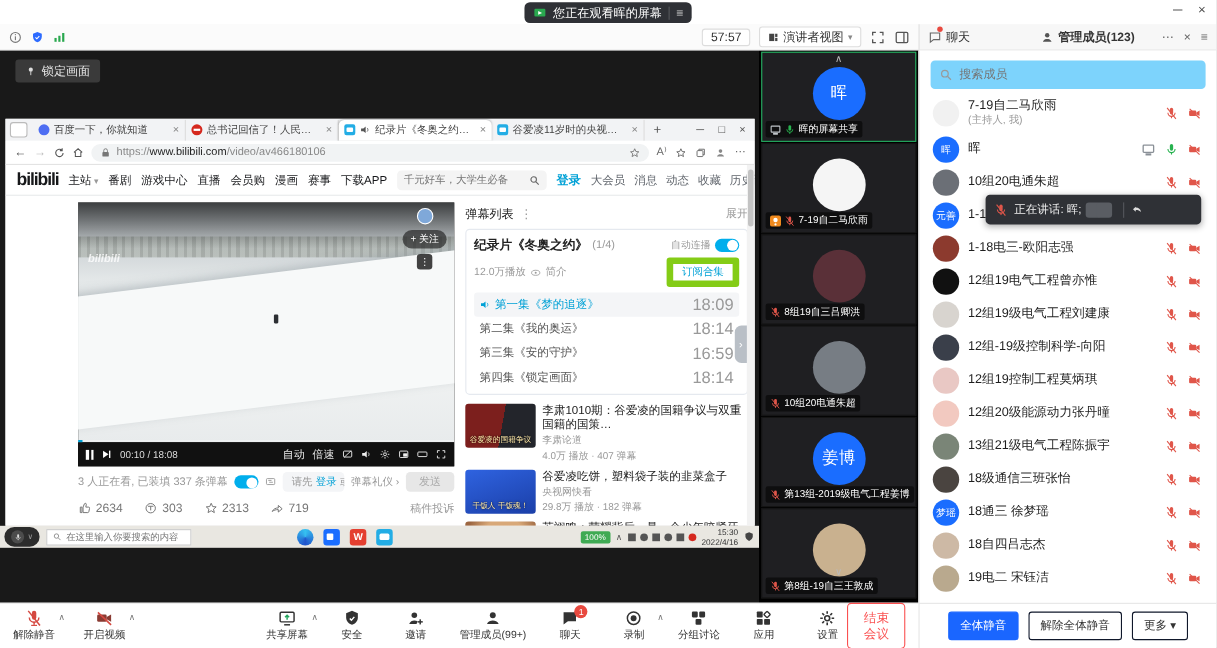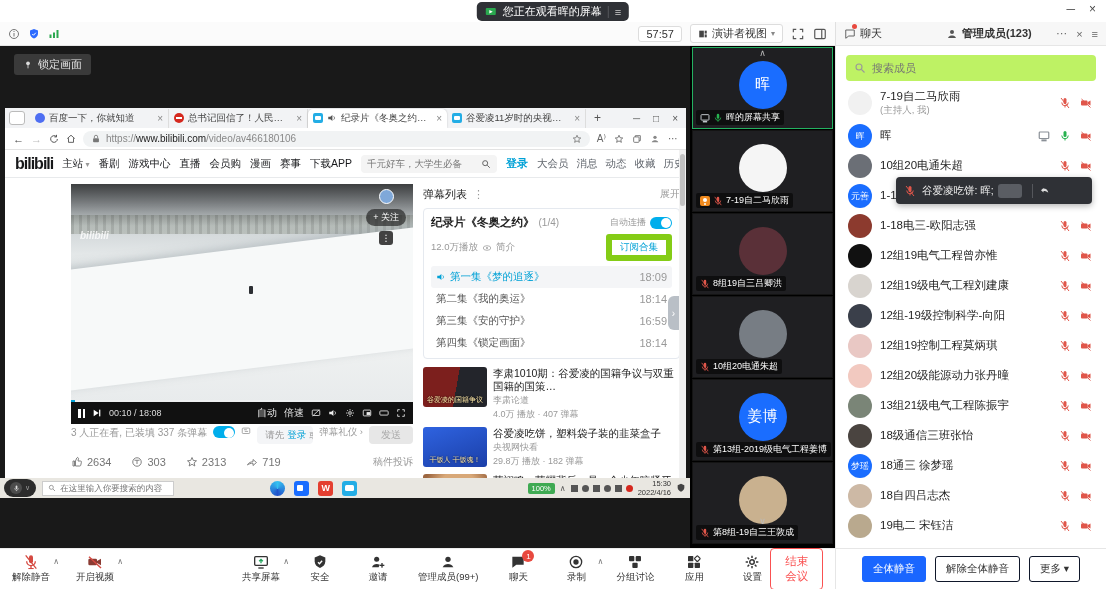--- a/index.html
+++ b/index.html
@@ -79,21 +79,21 @@
   .watermark{position:absolute;left:9px;top:46px;color:rgba(255,255,255,.8);font-size:10px;font-weight:bold;font-style:italic;z-index:3;}
   .ply-ctrl{position:absolute;left:0;right:0;bottom:0;height:22px;background:#111;display:flex;align-items:center;gap:7px;padding:0 7px;z-index:3;}
   .progress{position:absolute;top:-2px;left:0;right:0;height:2px;background:rgba(255,255,255,.25);}
   .progress::before{content:"";position:absolute;left:0;top:0;height:2px;width:4px;background:#00a1d6;}
   .ply-time{color:#ddd;font-size:9px;}
   .ply-right{margin-left:auto;display:flex;align-items:center;gap:7px;color:#e8e8e8;font-size:10px;}
   .pause-ic{display:flex;gap:2px;}.pause-ic i{display:block;width:2.5px;height:9px;background:#fff;}
   .next-ic{display:flex;align-items:center;}
   
   
-  .dm-bar{width:342px;height:24px;display:flex;gap:6px;margin-top:2px;font-size:10px;color:#999;white-space:nowrap;}
+  .dm-bar{width:342px;height:24px;display:flex;align-items:center;gap:6px;margin-top:2px;font-size:10px;color:#999;white-space:nowrap;}
   .toggle{width:24px;height:13px;border-radius:7px;background:#00aeec;position:relative;flex:0 0 auto;}
   .toggle::after{content:"";position:absolute;right:1.5px;top:1.5px;width:10px;height:10px;border-radius:50%;background:#fff;}
   .toggle.sm{width:22px;height:12px;}
   .dm-input{flex:1;height:18px;background:#f4f5f7;border-radius:4px;display:flex;align-items:center;padding:0 8px;gap:3px;font-size:9.5px;color:#999;overflow:hidden;}
   .blue{color:#00a1d6;}
   .send-btn{height:18px;background:#e7e7e7;border:none;border-radius:4px;color:#aaa;font-size:10px;padding:0 12px;}
   .stats{width:342px;height:24px;display:flex;align-items:center;gap:20px;font-size:11px;color:#757575;}
   .stat{display:flex;align-items:center;gap:4px;}
   .report{margin-left:auto;font-size:10px;color:#999;}
 
@@ -107,21 +107,21 @@
   .cc-count{font-weight:normal;color:#999;font-size:10px;}
   .cc-auto{margin-left:auto;font-weight:normal;font-size:9px;color:#999;display:flex;align-items:center;gap:4px;}
   .cc-r2{display:flex;align-items:center;gap:4px;margin-top:4px;font-size:9.5px;color:#999;}
   .sub-btn{margin-left:auto;border:6px solid #84cc16;color:#00a1d6;font-size:9.5px;border-radius:3px;padding:1px 8px;background:#fff;}
   .ep-list{margin-top:5px;}
   .ep{height:22px;display:flex;align-items:center;gap:4px;font-size:10.5px;color:#555;padding:0 5px;border-radius:3px;}
   .ep .ep-play-icon{display:none;}
   .ep.active{background:#f4f5f7;color:#00a1d6;}
   .ep.active .ep-play-icon{display:flex;}
   .ep-name{flex:1;overflow:hidden;text-overflow:ellipsis;white-space:nowrap;}
-  .ep-dur{color:#999;font-size:11px;}
+  .ep-dur{color:#999;font-size:15px;}
   .recs{margin-top:8px;display:flex;flex-direction:column;gap:6px;}
   .rec{display:flex;gap:6px;}
   .rec-thumb{width:64px;height:40px;border-radius:3px;flex:0 0 auto;position:relative;overflow:hidden;display:flex;align-items:flex-end;justify-content:center;}
   .rec1 .rec-thumb{background:linear-gradient(100deg,#7c1f1d 0 52%,#23252b 52%);}
   .rec2 .rec-thumb{background:linear-gradient(160deg,#2f63e0,#1b3fa8);}
   .rec3 .rec-thumb{background:radial-gradient(circle at 55% 40%,#d8a878 0 45%,#9c6640 80%);}
   .thumb-text{color:#ffe9a8;font-size:7px;white-space:nowrap;padding-bottom:2px;text-shadow:0 0 2px #000;}
   .rec-body{min-width:0;display:flex;flex-direction:column;gap:1px;}
   .rec-title{font-size:10.5px;color:#212121;line-height:1.25;overflow:hidden;display:-webkit-box;-webkit-line-clamp:2;-webkit-box-orient:vertical;}
   .rec-up,.rec-meta{font-size:9px;color:#999;}
@@ -159,21 +159,21 @@
   .tile-av{position:absolute;left:50%;top:46%;transform:translate(-50%,-50%);width:48px;height:48px;border-radius:50%;display:flex;align-items:center;justify-content:center;color:#fff;font-size:15px;}
   .tile-label{position:absolute;left:3px;bottom:3px;max-width:135px;background:rgba(0,0,0,.55);border-radius:2px;display:flex;align-items:center;gap:3px;padding:1px 4px;color:#fff;font-size:9px;white-space:nowrap;overflow:hidden;}
   .host-badge{width:10px;height:10px;border-radius:2px;background:#f08a1e;position:relative;flex:0 0 auto;}
   .host-badge::after{content:"";position:absolute;left:3px;top:2px;width:4px;height:4px;border-radius:50%;background:#fff;box-shadow:0 4px 0 -1px #fff;}
   .tile-chev{position:absolute;left:50%;transform:translateX(-50%);color:#bbb;font-size:9px;}
   .chev-up{top:0px;}
   .chev-down{bottom:17px;}
 
   
   #members{position:absolute;top:46px;left:835px;width:271px;height:502px;background:#fff;border-left:1px solid #e6e6e6;}
-  .search-wrap{margin:9px 10px 4px;height:26px;background:#bef264;border-radius:4px;display:flex;align-items:center;gap:6px;padding:0 8px;}
+  .search-wrap{margin:9px 10px 4px;height:26px;background:#7dd3fc;border-radius:4px;display:flex;align-items:center;gap:6px;padding:0 8px;}
   .search-wrap input{border:none;outline:none;background:transparent;font-size:11px;color:#555;width:200px;}
   .member{display:flex;align-items:center;height:30px;padding:0 14px 0 12px;gap:8px;}
   .member.tall{height:36px;}
   .av{width:24px;height:24px;border-radius:50%;background:#ddd;color:#fff;font-size:9px;display:flex;align-items:center;justify-content:center;flex:0 0 auto;}
   .m-col{display:flex;flex-direction:column;line-height:1.2;min-width:0;}
   .m-name{font-size:11.5px;color:#1f1f1f;white-space:nowrap;overflow:hidden;text-overflow:ellipsis;max-width:160px;}
   .sub{font-size:9.5px;color:#999;}
   .m-icons{margin-left:auto;display:flex;align-items:center;gap:9px;}
   .ic-mic-off,.ic-cam-off{color:#e0564a;}
   .ic-mic-on{color:#27b24f;}
@@ -1086,21 +1086,21 @@
         </span>
       </div>
       </div>
     <div class="toast">
       <svg class="i12" viewBox="0 0 24 24" fill="#e0564a">
           <rect x="9" y="2" width="6" height="12" rx="3"></rect>
           <path d="M5.5 11a6.5 6.5 0 0 0 13 0" fill="none" stroke="#e0564a" stroke-width="2"></path>
           <rect x="11" y="17" width="2" height="4"></rect>
           <line x1="4" y1="2" x2="20" y2="22" stroke="#e0564a" stroke-width="2"></line>
         </svg>
-      <span class="toast-text">谷爱凌吃饼: 晖;</span>
+      <span class="toast-text">正在讲话: 晖;</span>
       <span class="toast-avs">
           <i></i>
           <i></i>
         </span>
       <span class="toast-sep"></span>
       <svg class="i12" viewBox="0 0 24 24">
           <path d="M9 6L4 10.5 9 15v-3.2c4.2 0 7.2 1.2 9.5 3.7-.6-5.3-4.3-8.3-9.5-8.3z" fill="#ddd"></path>
         </svg>
     </div>
   </div>

